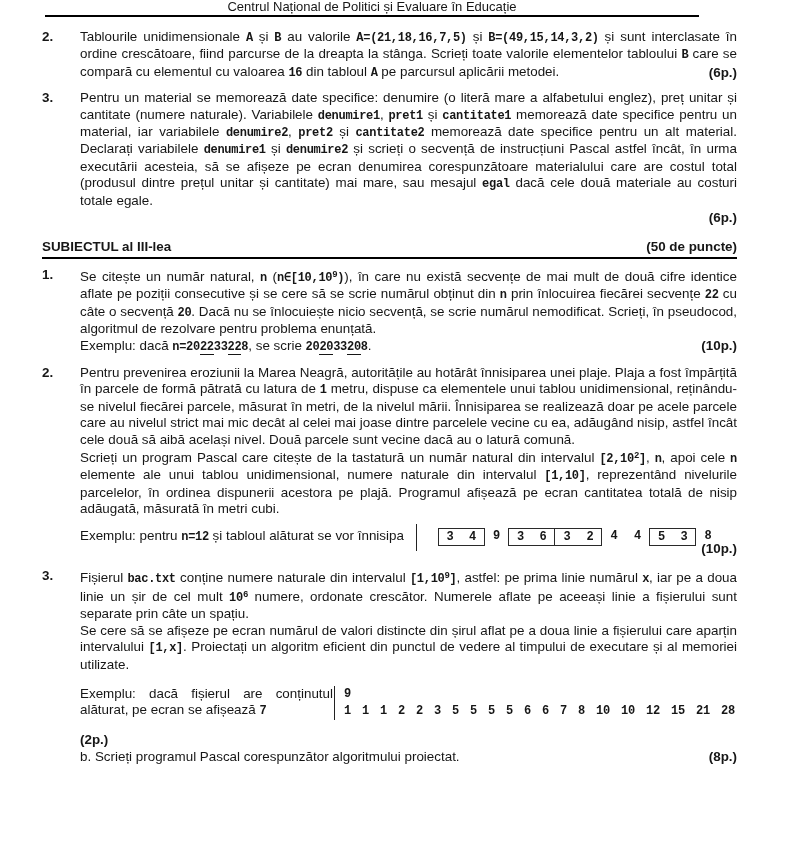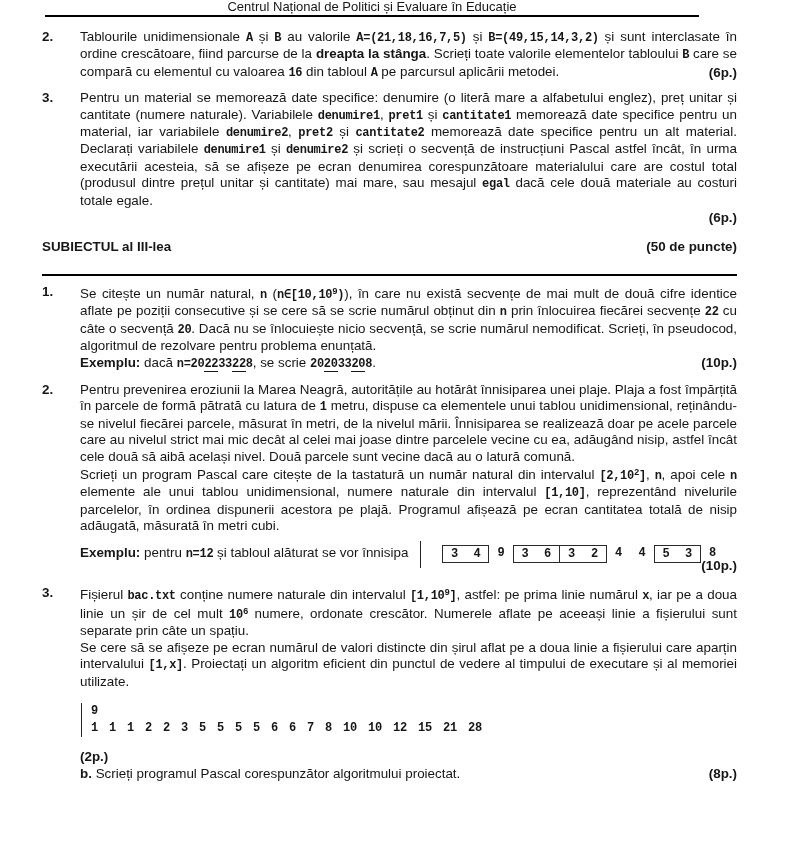--- a/index.html
+++ b/index.html
@@ -18,25 +18,25 @@
   .item{display:flex;}
   .qnum{flex:none;width:38px;font-weight:bold;}
   .qbody{flex:1;text-align:justify;}
   .para{text-align:justify;}
   .pts-pull{text-align:right;font-weight:bold;margin-top:-16.4px;}
   .pts-line{text-align:right;font-weight:bold;}
   .pts{font-weight:bold;white-space:nowrap;}
   .section{
     display:flex;justify-content:space-between;align-items:center;
     font-weight:bold;border-bottom:2px solid #000;
-    margin-top:13px;padding-bottom:18px;
+    margin-top:13px;padding-bottom:1px;
   }
   .flexline{display:flex;justify-content:space-between;align-items:flex-start;}
   
-  .r-b{font-weight:bold;}
+  .r-b{font-weight:normal;}
   .r-m{font-family:"Liberation Mono","DejaVu Sans Mono",monospace;font-weight:bold;font-size:12px;letter-spacing:-0.3px;}
   .r-msup{font-family:"Liberation Mono","DejaVu Sans Mono",monospace;font-weight:bold;font-size:9px;vertical-align:4px;letter-spacing:-0.3px;}
   .r-mu{font-family:"Liberation Mono","DejaVu Sans Mono",monospace;font-weight:bold;font-size:12px;letter-spacing:-0.3px;border-bottom:1.6px solid #161616;}
   
   .ex-row{display:flex;align-items:center;margin:6px 0 7px 0;}
   .vbar{flex:none;width:0;border-left:1.7px solid #222;}
   .ex-row .vbar{height:27px;margin-left:12px;}
   .cells{display:flex;margin-left:21px;}
   .cell{
     box-sizing:border-box;width:23.5px;height:18px;line-height:17px;text-align:center;
@@ -124,20 +124,21 @@
     </div>
   </div>
 
   <div class="item mt10">
     <div class="qnum">3.</div>
     <div class="qbody">
       <div class="para"><span>Fișierul </span><span class="r-m">bac.txt</span><span> conține numere naturale din intervalul </span><span class="r-m">[1,10</span><span class="r-msup">9</span><span class="r-m">]</span><span>, astfel: pe prima linie numărul </span><span class="r-m">x</span><span>, iar pe a doua linie un șir de cel mult </span><span class="r-m">10</span><span class="r-msup">6</span><span> numere, ordonate crescător. Numerele aflate pe aceeași linie a fișierului sunt separate prin câte un spațiu.</span></div>
       <div class="para"><span>Se cere să se afișeze pe ecran numărul de valori distincte din șirul aflat pe a doua linie a fișierului care aparțin intervalului </span><span class="r-m">[1,x]</span><span>. Proiectați un algoritm eficient din punctul de vedere al timpului de executare și al memoriei utilizate.</span></div>
 
       <div class="file-row">
+        <div class="file-left"><span class="r-b">Exemplu:</span><span> dacă fișierul are conținutul alăturat, pe ecran se afișează </span><span class="r-m">7</span></div>
         <span class="vbar"></span>
         <div class="file-right">
           <div>9</div>
           <div class="nums">1 1 1 2 2 3 5 5 5 5 6 6 7 8 10 10 12 15 21 28</div>
         </div>
       </div>
 
       <div class="flexline mt12">
         <span class="pts">(2p.)</span>
       </div>

